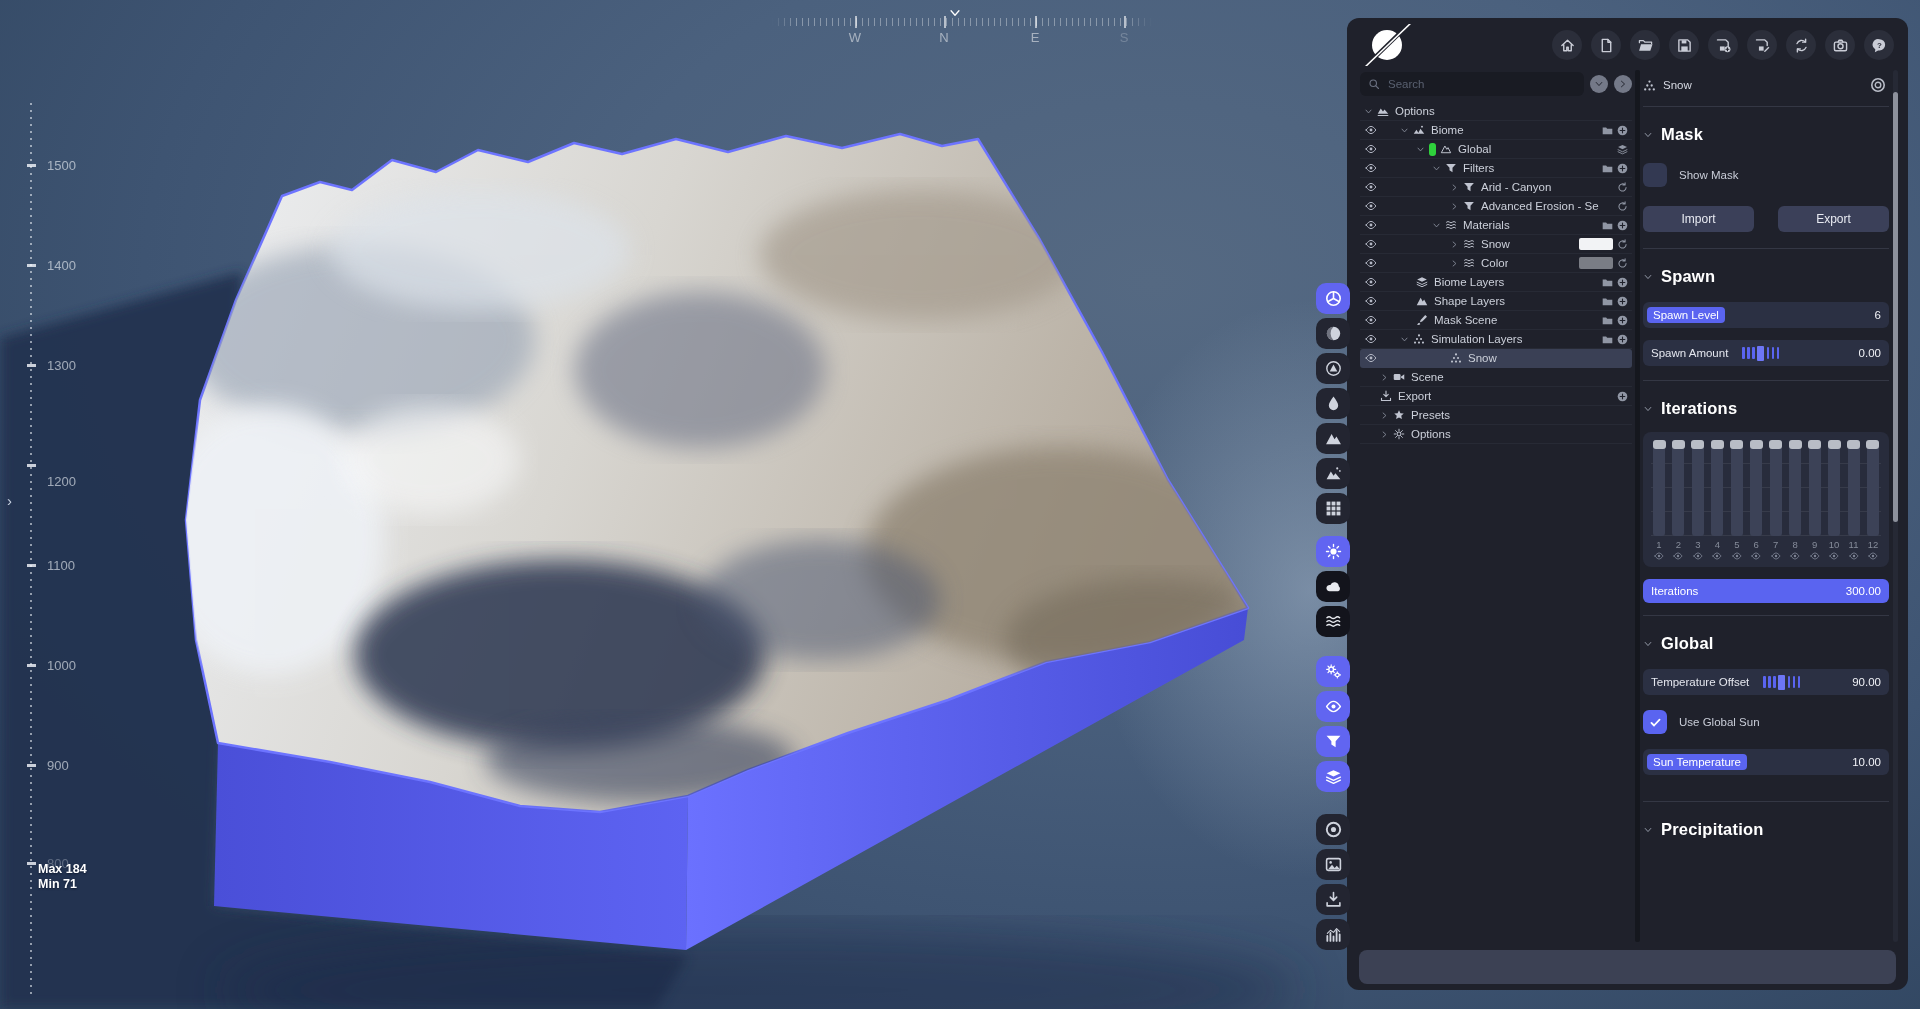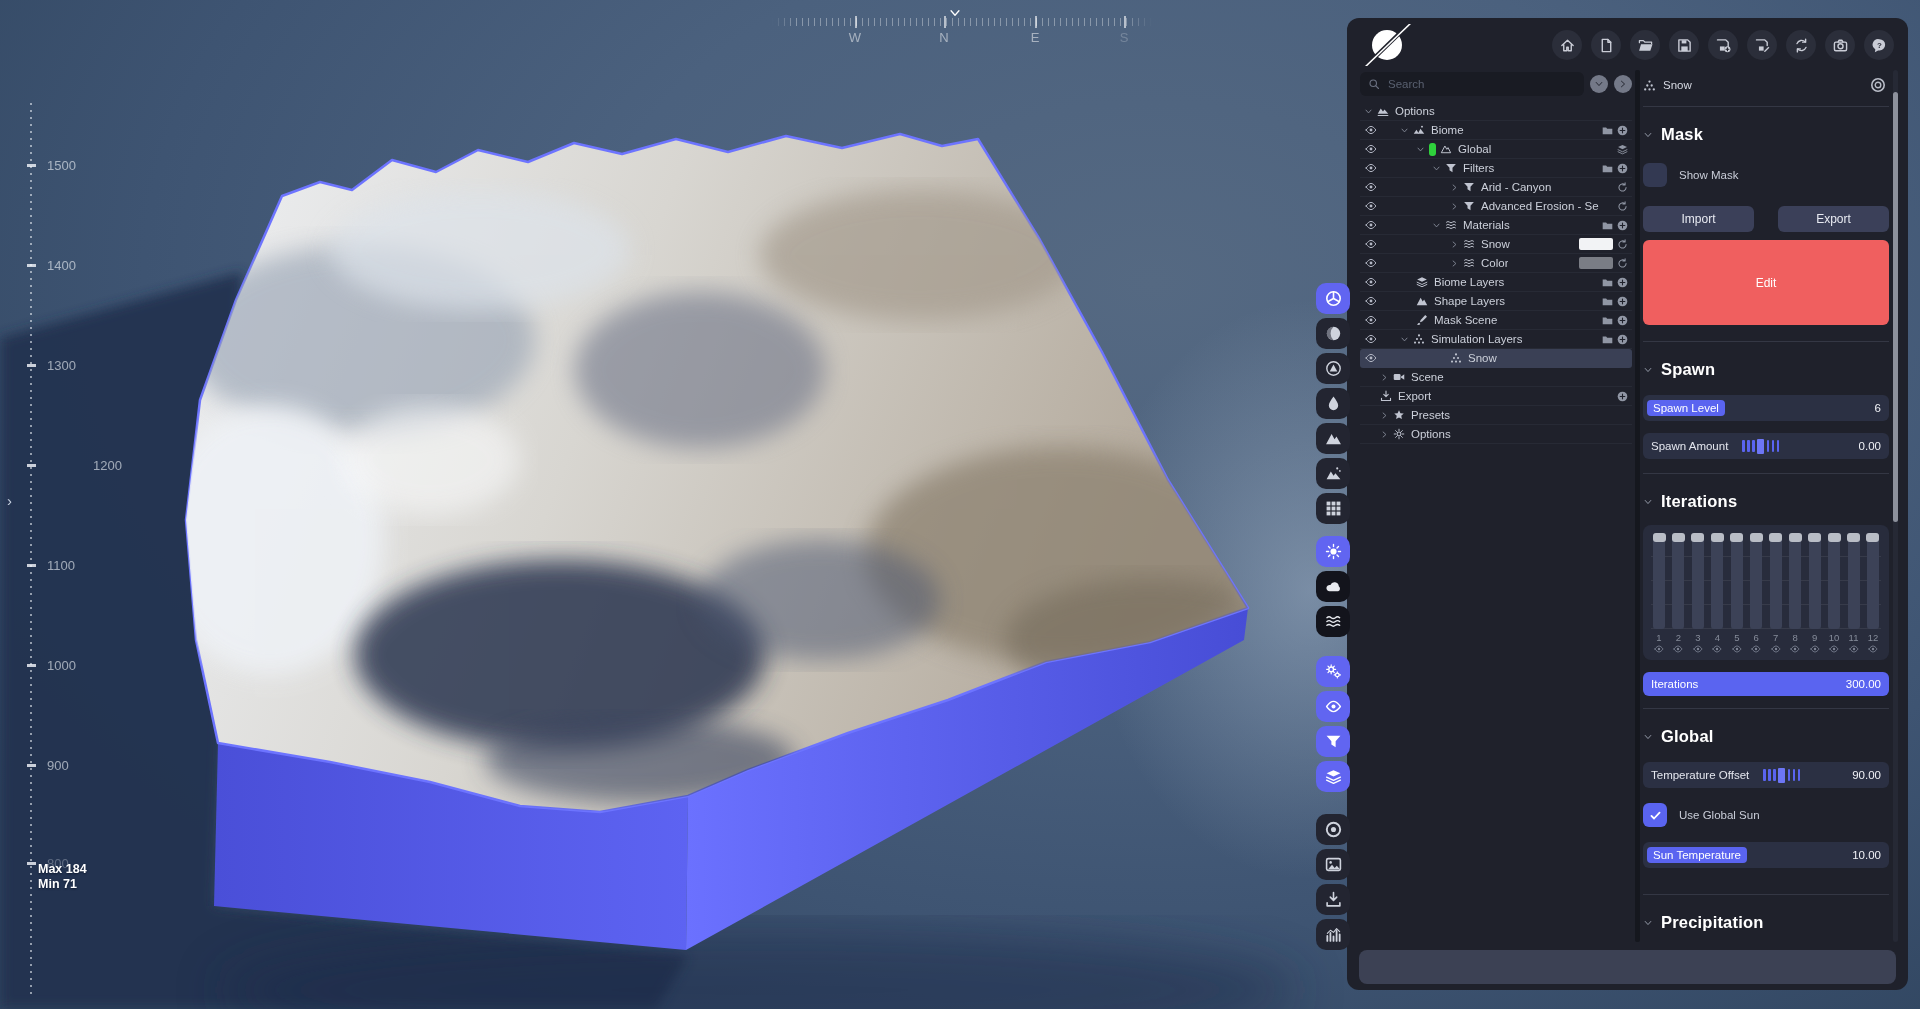--- a/index.html
+++ b/index.html
@@ -199,21 +199,21 @@
 
 <div id="elev-ruler">
   <div class="dots"></div>
 <div class="majortick" style="top: 61px;"></div>
     <div class="elabel" style="top: 62px;">1500</div>
     <div class="majortick" style="top: 161px;"></div>
     <div class="elabel" style="top: 162px;">1400</div>
     <div class="majortick" style="top: 261px;"></div>
     <div class="elabel" style="top: 262px;">1300</div>
     <div class="majortick" style="top: 361px;"></div>
-    <div class="elabel" style="top: 362px; margin-left: 46px;">1200</div>
+    <div class="elabel" style="top: 378px;">1200</div>
     <div class="majortick" style="top: 461px;"></div>
     <div class="elabel" style="top: 462px;">1100</div>
     <div class="majortick" style="top: 561px;"></div>
     <div class="elabel" style="top: 562px;">1000</div>
     <div class="majortick" style="top: 661px;"></div>
     <div class="elabel" style="top: 662px;">900</div>
     <div class="majortick" style="top: 759px;"></div>
     <div class="elabel faded" style="top: 760px;">800</div>
   </div>
 
@@ -850,21 +850,20 @@
         <span class="sec-title">Mask</span>
       </div>
       <div class="checkrow">
         <div class="checkbox" id="cb-showmask"></div>
         <span>Show Mask</span>
       </div>
       <div class="btn-row">
         <button class="pbtn">Import</button>
         <button class="pbtn">Export</button>
       </div>
-      <button class="pbtn danger">Edit</button>
       <div class="divider" style="margin-top:16px"></div>
 
       <div class="sec-head">
         <span class="chev chev-d">
             <svg viewBox="0 0 16 16" fill="none" stroke="currentColor" stroke-width="1.5" stroke-linecap="round" stroke-linejoin="round">
               <path d="M3.5 5.5l4.5 5 4.5-5"></path>
             </svg>
           </span>
         <span class="sec-title">Spawn</span>
       </div>

